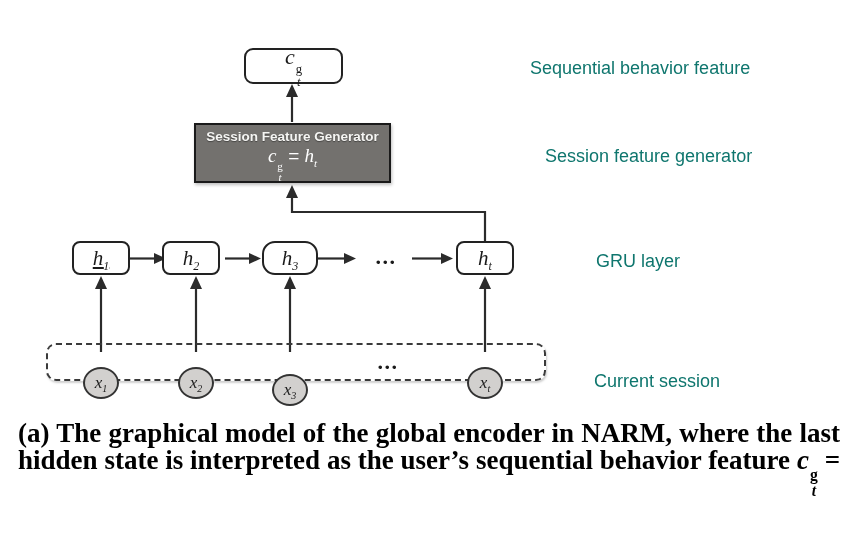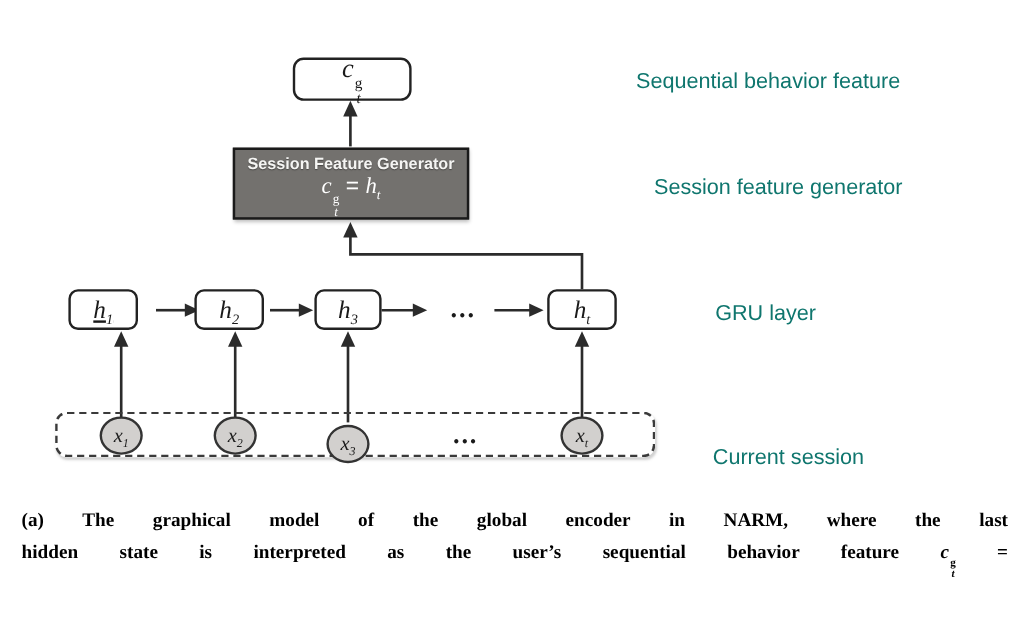--- a/index.html
+++ b/index.html
@@ -30,33 +30,33 @@
   .sfg-title{font-family:"Liberation Sans",sans-serif;font-weight:bold;font-size:13.5px;
              color:#f5f5f3;margin-top:4px;text-shadow:0 1px 1px rgba(0,0,0,0.4);white-space:nowrap;}
   .sfg-formula{font-size:19px;color:#ffffff;margin-top:1px;}
   .sfg-formula .math{color:#ffffff;}
 
   .session-box{position:absolute;z-index:1;left:46px;top:343px;width:500px;height:38px;
                border:2px dashed #3a3a3a;border-radius:10px;box-sizing:border-box;
                box-shadow:1px 2px 2px rgba(120,120,120,0.35);}
   .circle{position:absolute;z-index:2;width:36px;height:32px;border-radius:50%;
           background:#d2d0ce;border:2px solid #333333;box-sizing:border-box;
-          display:flex;align-items:center;justify-content:center;font-size:17px;}
+          display:flex;align-items:center;justify-content:center;font-size:17px;margin-top:20px;}
   .circle .math sub.sb2{font-size:10px;}
 
   .dots{position:absolute;z-index:2;width:40px;text-align:center;
         font-family:"Liberation Serif",serif;font-weight:bold;font-size:22px;
         letter-spacing:1.5px;color:#1a1a1a;line-height:10px;}
 
   .side-label{position:absolute;z-index:2;transform:translateY(-50%);
               font-size:18px;color:#0f766e;white-space:nowrap;}
 
   
   .caption{position:absolute;left:18px;top:420px;width:822px;z-index:2;
-           font-family:"Liberation Serif",serif;font-weight:bold;font-size:16px;
+           font-family:"Liberation Serif",serif;font-weight:bold;font-size:27px;
            line-height:27px;color:#000000;}
   .cap-line{text-align:justify;text-align-last:justify;}
   .cap-line.last{text-align-last:left;}
   .caption .math{font-weight:bold;color:#000000;}
 </style>
 </head>
 <body>
 
 <div class="page">
 
@@ -103,27 +103,27 @@
     <div class="sfg-formula">
       <span class="math"><i>c</i><span class="stack">
             <span class="sp">g</span>
             <span class="sb">t</span>
           </span></span>
       <span>=</span>
       <span class="math"><i>h</i><sub class="sb2">t</sub></span>
     </div>
   </div>
 
-  <div class="node gru" style="left:57px;width:58px;text-decoration:underline;">
+  <div class="node gru" style="left:72px;width:58px;text-decoration:underline;">
     <span class="math"><i>h</i><sub class="sb2">1</sub></span>
   </div>
   <div class="node gru" style="left:162px;width:58px;align-items:center;">
     <span class="math"><i>h</i><sub class="sb2">2</sub></span>
   </div>
-  <div class="node gru" style="left:262px;width:56px;">
+  <div class="node gru" style="left:262px;width:56px;border-radius:13px;">
     <span class="math"><i>h</i><sub class="sb2">3</sub></span>
   </div>
   <div class="node gru" style="left:456px;width:58px;">
     <span class="math"><i>h</i><sub class="sb2">t</sub></span>
   </div>
   <div class="dots" style="left:366px;top:252px;">...</div>
 
   <div class="session-box"></div>
 
   <div class="circle" style="left:83px;top:347px;">

